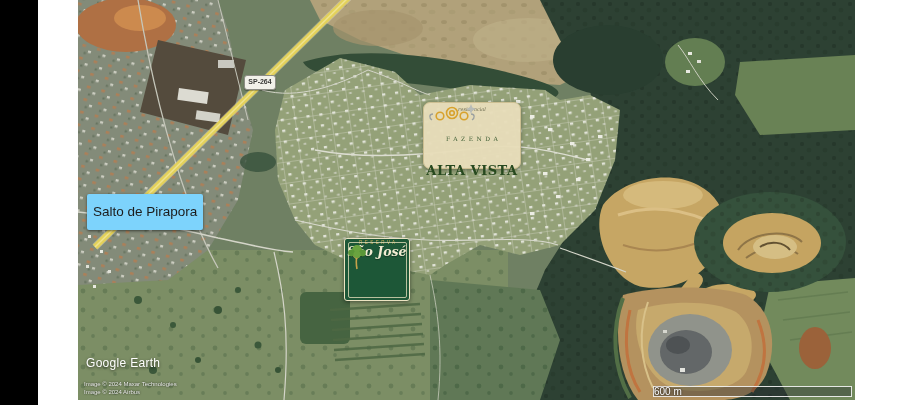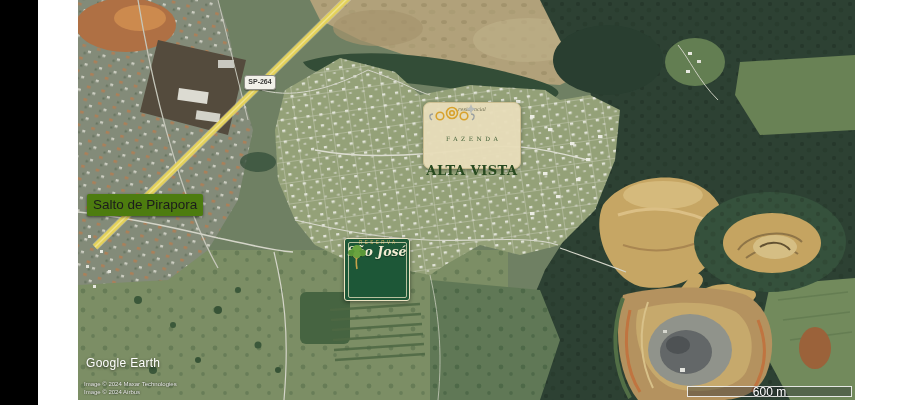--- a/index.html
+++ b/index.html
@@ -11,22 +11,22 @@
     position:absolute;left:0;top:0;width:38px;height:405px;background:#000;
   }
   .map-viewport{
     position:absolute;left:78px;top:0;width:777px;height:400px;overflow:hidden;
     background:#6b7c5e;
   }
   .map-viewport svg{position:absolute;left:0;top:0;display:block;}
 
   
   .place-label{
-    position:absolute;left:9px;top:194px;background:#4d7c0f;color:#1c1c1c;
-    font-size:13.5px;line-height:20px;padding:1px 6px;border-radius:2px;
+    position:absolute;left:9px;top:194px;background:#7dd3fc;color:#1c1c1c;
+    font-size:13.5px;line-height:20px;padding:8px 6px;border-radius:2px;
     box-shadow:0 1px 3px rgba(0,0,0,.55);white-space:nowrap;
   }
 
   
   .road-shield{
     position:absolute;left:166px;top:75px;width:30px;height:13px;
     background:#f2f1ea;border:1px solid #8d8d85;border-radius:3px;
     color:#3a3a38;font-size:7px;font-weight:bold;line-height:12px;text-align:center;
     box-shadow:0 1px 1px rgba(0,0,0,.3);
   }
@@ -78,23 +78,23 @@
     font-size:12px;font-weight:500;letter-spacing:.3px;
     text-shadow:0 1px 3px rgba(0,0,0,.65);
   }
   .ge-attribution{
     position:absolute;left:6px;top:381px;color:rgba(255,255,255,.88);
     font-size:6px;line-height:7.5px;text-shadow:0 0 2px rgba(0,0,0,.9);
   }
 
   
   .scale-bar{
-    position:absolute;right:3px;bottom:3px;width:165px;height:11px;
+    position:absolute;right:3px;bottom:3px;width:199px;height:11px;
     background:rgba(40,45,50,.40);border:1px solid rgba(255,255,255,.85);
-    color:#ffffff;font-size:12px;line-height:10px;text-align:center;
+    color:#ffffff;font-size:10px;line-height:10px;
     text-shadow:0 0 2px rgba(0,0,0,.8);box-sizing:border-box;
   }
 </style>
 </head>
 <body>
 
 <div class="letterbox-left"></div>
 
 <div class="map-viewport">
 

